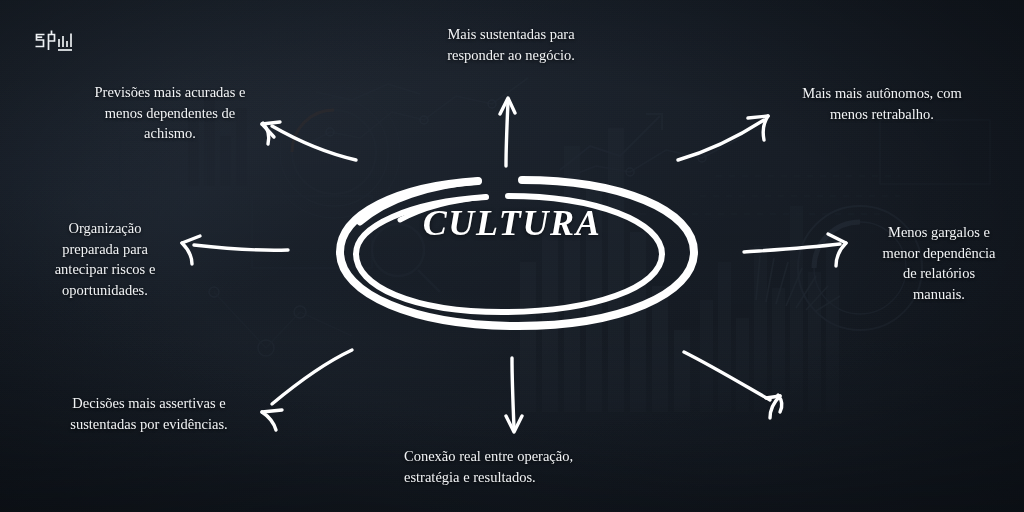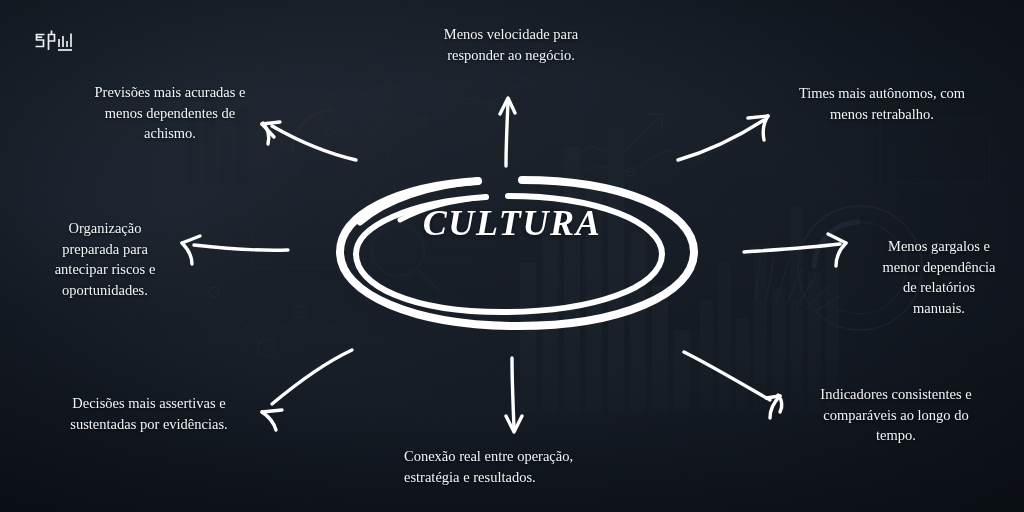--- a/index.html
+++ b/index.html
@@ -107,21 +107,21 @@
     line-height:1.42;
     text-shadow:0 1px 3px rgba(0,0,0,.7);
     white-space:pre-line;
   }
   .lbl-top       { left:398px; top:24px;  width:226px; text-align:center; }
   .lbl-tl        { left:52px;  top:82px;  width:236px; text-align:center; }
   .lbl-l         { left:24px;  top:218px; width:162px; text-align:center; }
   .lbl-bl        { left:36px;  top:393px; width:226px; text-align:center; }
   .lbl-bottom    { left:404px; top:446px; width:236px; text-align:left; }
   .lbl-br        { left:790px; top:384px; width:212px; text-align:center; }
-  .lbl-r         { left:864px; top:236px; width:150px; text-align:center; }
+  .lbl-r         { left:864px; top:222px; width:150px; text-align:center; }
   .lbl-tr        { left:772px; top:83px;  width:220px; text-align:center; }
 
   
   .logo {
     position:absolute;
     left:32px; top:28px;
     width:46px; height:28px;
   }
 </style>
 </head>
@@ -324,36 +324,33 @@
                C110 146 54 120 54 88
                C54 60 108 36 184 31"></path>
 
       <path class="ellipse-stroke" stroke-width="5" d="M184 31 C150 34 120 42 98 54"></path>
     </svg>
     <div class="center-title">
       <div class="l1">CULTURA</div>
     </div>
   </div>
 
-  <div class="label lbl-top">Menos velocidade para
+  <div class="label lbl-top">Mais sustentadas para
 responder ao negócio.</div>
   <div class="label lbl-l">Organização
 preparada para
 antecipar riscos e
 oportunidades.</div>
   <div class="label lbl-tl">Previsões mais acuradas e
 menos dependentes de
 achismo.</div>
   <div class="label lbl-bl">Decisões mais assertivas e
 sustentadas por evidências.</div>
   <div class="label lbl-bottom">Conexão real entre operação,
 estratégia e resultados.</div>
-  <div class="label lbl-br">Indicadores consistentes e
-comparáveis ao longo do
-tempo.</div>
   <div class="label lbl-r">Menos gargalos e
 menor dependência
 de relatórios
 manuais.</div>
-  <div class="label lbl-tr">Times mais autônomos, com
+  <div class="label lbl-tr">Mais mais autônomos, com
 menos retrabalho.</div>
 
 </div>
 
 </body></html>

